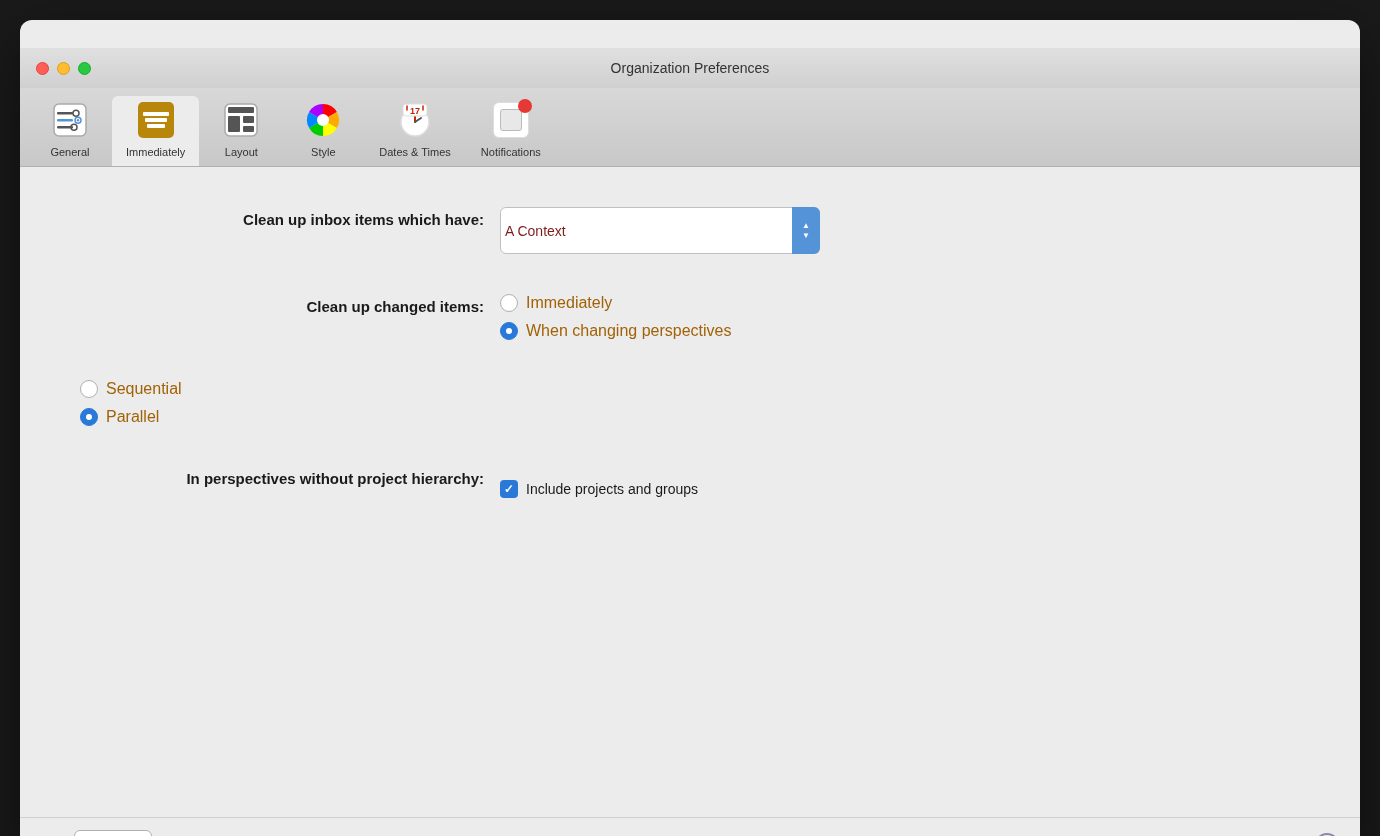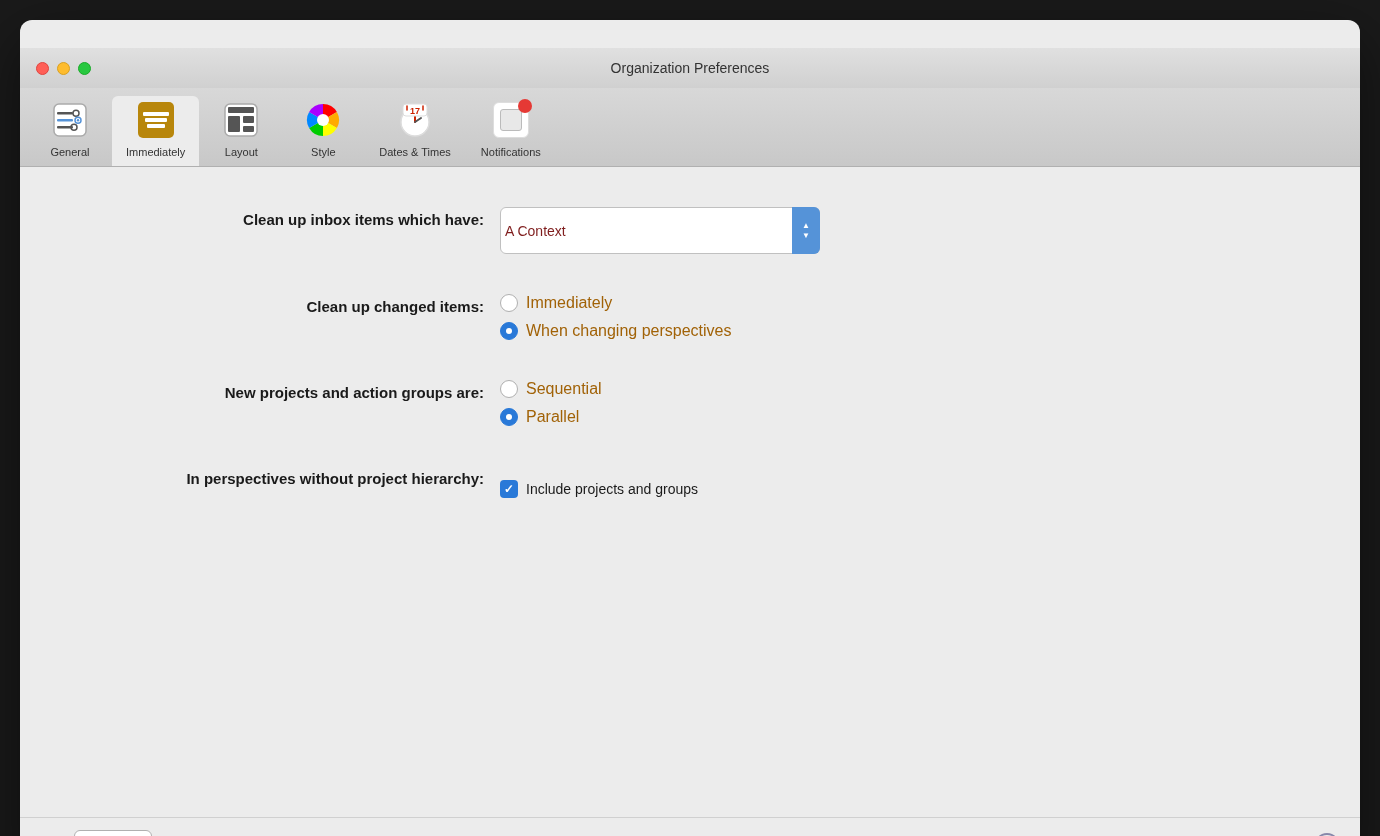--- a/index.html
+++ b/index.html
@@ -503,21 +503,20 @@
           </div>
           <div class="radio-item">
             <div class="radio-circle checked"></div>
             <span class="radio-text">When changing perspectives</span>
           </div>
         </div>
       </div>
     </div>
 
     <div class="setting-row">
-      <div class="setting-label">New projects and action groups are:</div>
       <div class="setting-control">
         <div class="radio-group">
           <div class="radio-item">
             <div class="radio-circle"></div>
             <span class="radio-text">Sequential</span>
           </div>
           <div class="radio-item">
             <div class="radio-circle checked"></div>
             <span class="radio-text">Parallel</span>
           </div>

